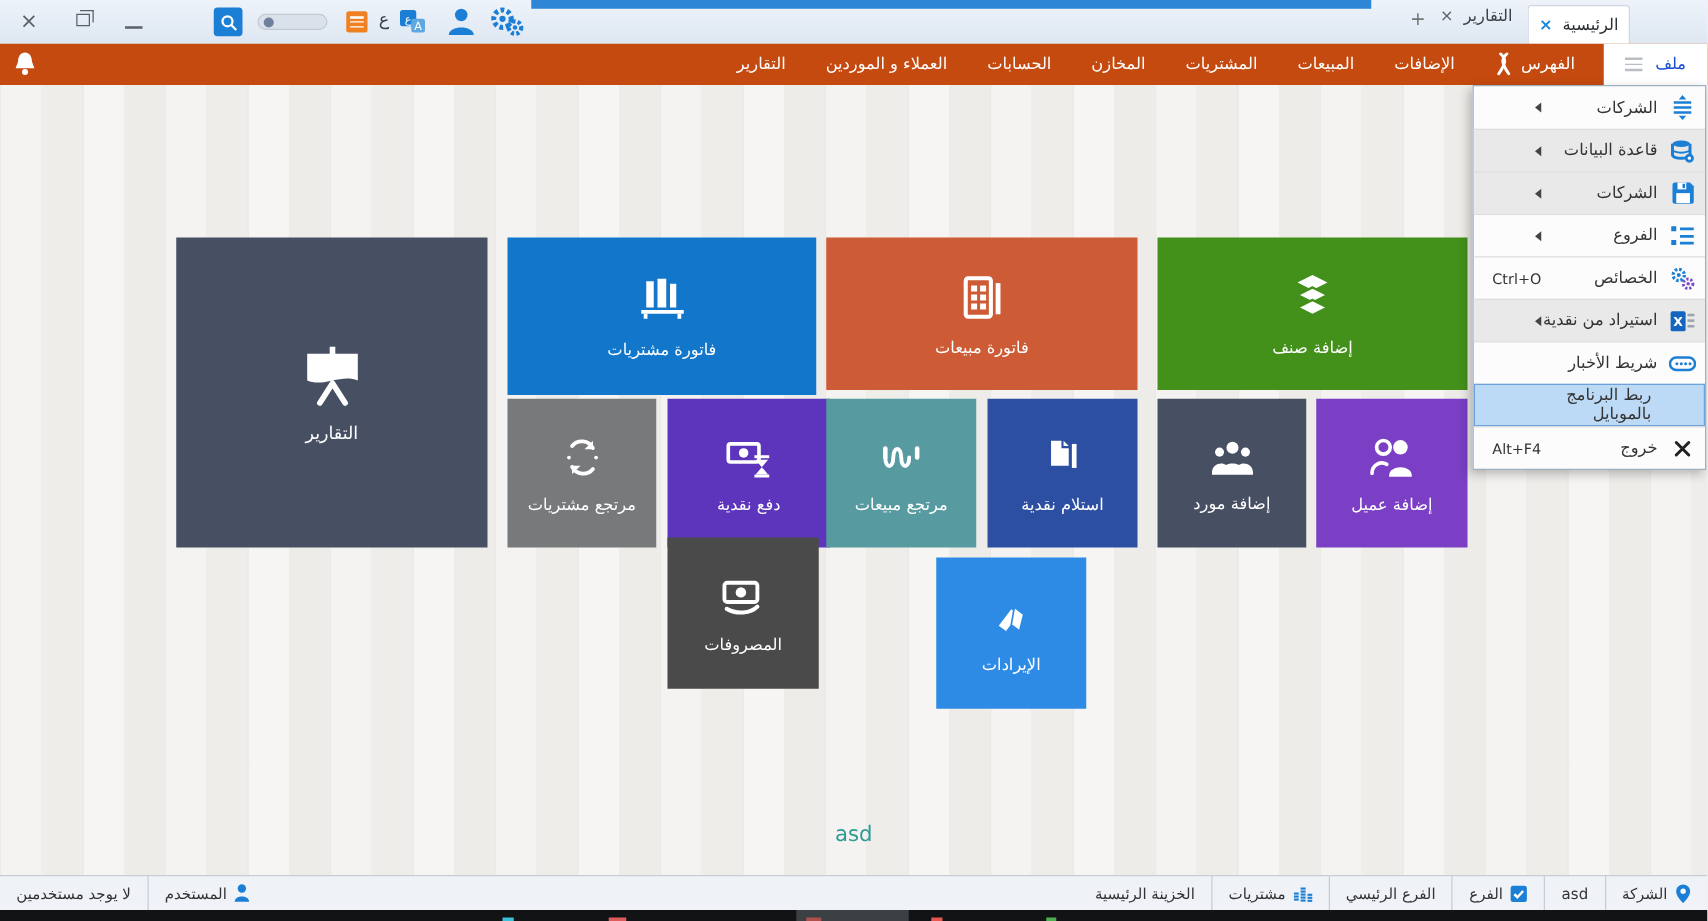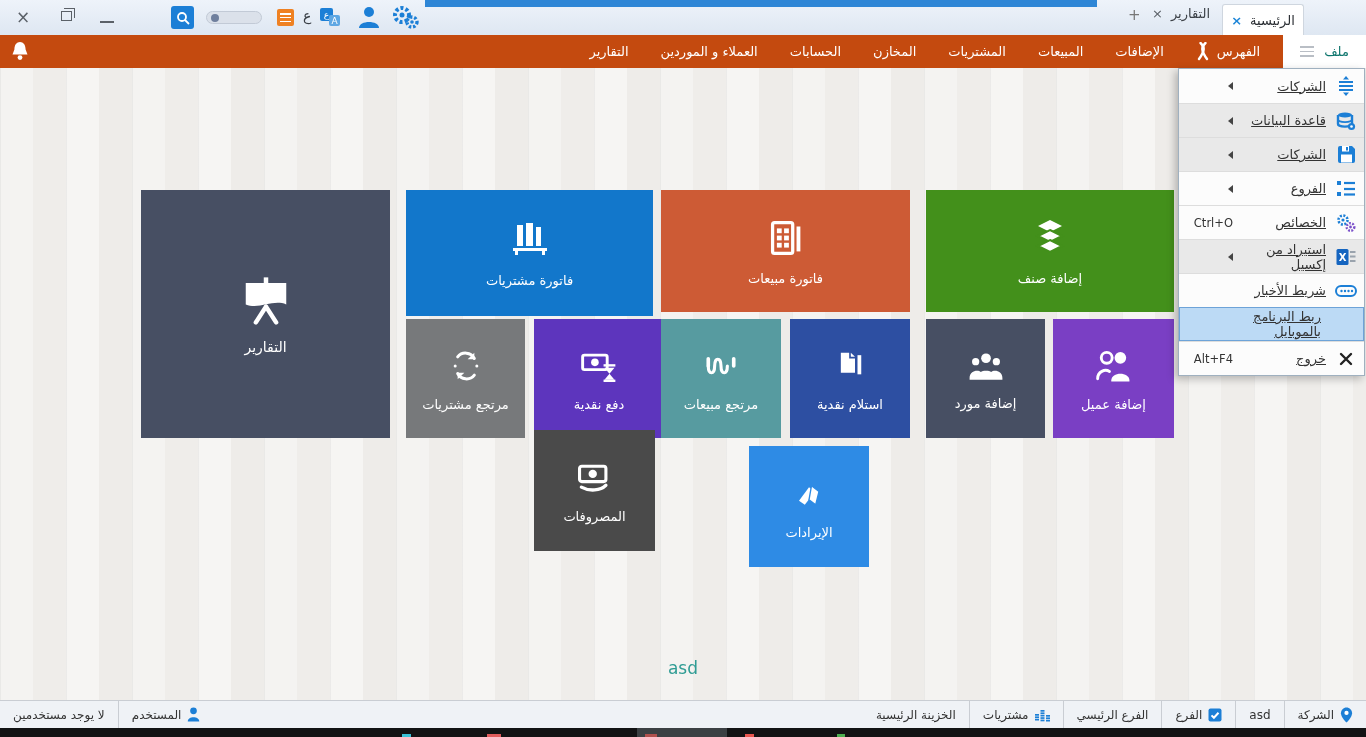--- a/index.html
+++ b/index.html
@@ -40,32 +40,32 @@
     border:1px solid #cfd6df; border-bottom:none; border-radius:3px 3px 0 0;
     display:flex; gap:8px; align-items:center; justify-content:center; color:#2a2e33; font-size:13px; }
   .tab-active .x { color:#1e86d8; font-weight:bold; font-size:13px; }
 
   
   .menubar { position:absolute; top:35px; left:0; width:100%; height:33px; background:#c44a0f; }
   .menu-items { position:absolute; top:0; right:90px; height:33px; display:flex; flex-direction:row-reverse;
     align-items:center; gap:0; }
   .menu-item { color:#fff; font-size:13px; padding:0 16px; height:33px; display:flex; align-items:center; gap:7px; }
   .file-block { position:absolute; top:0; left:1283px; width:83px; height:33px; background:#fff;
-    display:flex; align-items:center; justify-content:center; gap:10px; color:#0f766e; font-size:13px; }
+    display:flex; align-items:center; justify-content:center; gap:10px; color:#1d4ed8; font-size:13px; }
   .file-block .hlines { width:14px; display:flex; flex-direction:column; gap:3px; }
   .file-block .hlines i { height:1.5px; background:#b9bec5; display:block; }
   .bell { position:absolute; left:10px; top:5px; }
 
   
   .dropdown { position:absolute; top:68px; left:1178px; width:187px; background:#fcfcfc;
     border:1px solid #9fb0bf; box-shadow:-3px 3px 8px rgba(0,0,0,.25); direction:rtl; z-index:5; }
   .mrow { height:34px; display:flex; align-items:center; font-size:13px; color:#333; }
   .mrow + .mrow { border-top:1px solid #ddd; }
   .mrow .micon { width:36px; display:flex; align-items:center; justify-content:center; flex:none; }
-  .mrow .mlabel { flex:1; text-align:right; padding-right:2px;text-decoration:underline; }
+  .mrow .mlabel { flex:1; text-align:right; padding-right:2px; }
   .mrow .mend { width:54px; flex:none; display:flex; align-items:center; justify-content:flex-end;
     padding-left:10px; font-size:11.5px; color:#333; direction:ltr; }
   .arrow-l { width:0; height:0; border-top:4px solid transparent; border-bottom:4px solid transparent;
     border-right:5px solid #444; }
   .mrow.shade { background:#e9e9e9; }
   .mrow.hl { background:#bcdaf5; border:1px solid #6da3d8 !important; }
   .mrow.hl .mlabel { text-align:right; padding-right:6px; }
 
   
   .main { position:absolute; top:68px; left:0; width:100%; height:632px;
@@ -423,21 +423,21 @@
     <div class="mrow shade">
       <span class="micon">
         <svg width="20" height="20" viewBox="0 0 20 20">
             <rect x="0.5" y="2" width="12" height="16" rx="1.5" fill="#1565c0"></rect>
             <text x="6.5" y="14" font-size="10" font-weight="bold" fill="#fff" text-anchor="middle">X</text>
             <rect x="14" y="4" width="5.5" height="2" fill="#9aa3ad"></rect>
             <rect x="14" y="8.5" width="5.5" height="2" fill="#9aa3ad"></rect>
             <rect x="14" y="13" width="5.5" height="2" fill="#9aa3ad"></rect>
           </svg>
       </span>
-      <span class="mlabel">استيراد من إكسيل</span>
+      <span class="mlabel">استيراد من نقدية</span>
       <span class="mend">
           <span class="arrow-l"></span>
         </span>
     </div>
 
     <div class="mrow">
       <span class="micon">
         <svg width="22" height="16" viewBox="0 0 22 16">
             <rect x="1" y="3" width="20" height="10" rx="5" fill="none" stroke="#1c7fd6" stroke-width="2"></rect>
             <circle cx="6.5" cy="8" r="1.2" fill="#1c7fd6"></circle>

